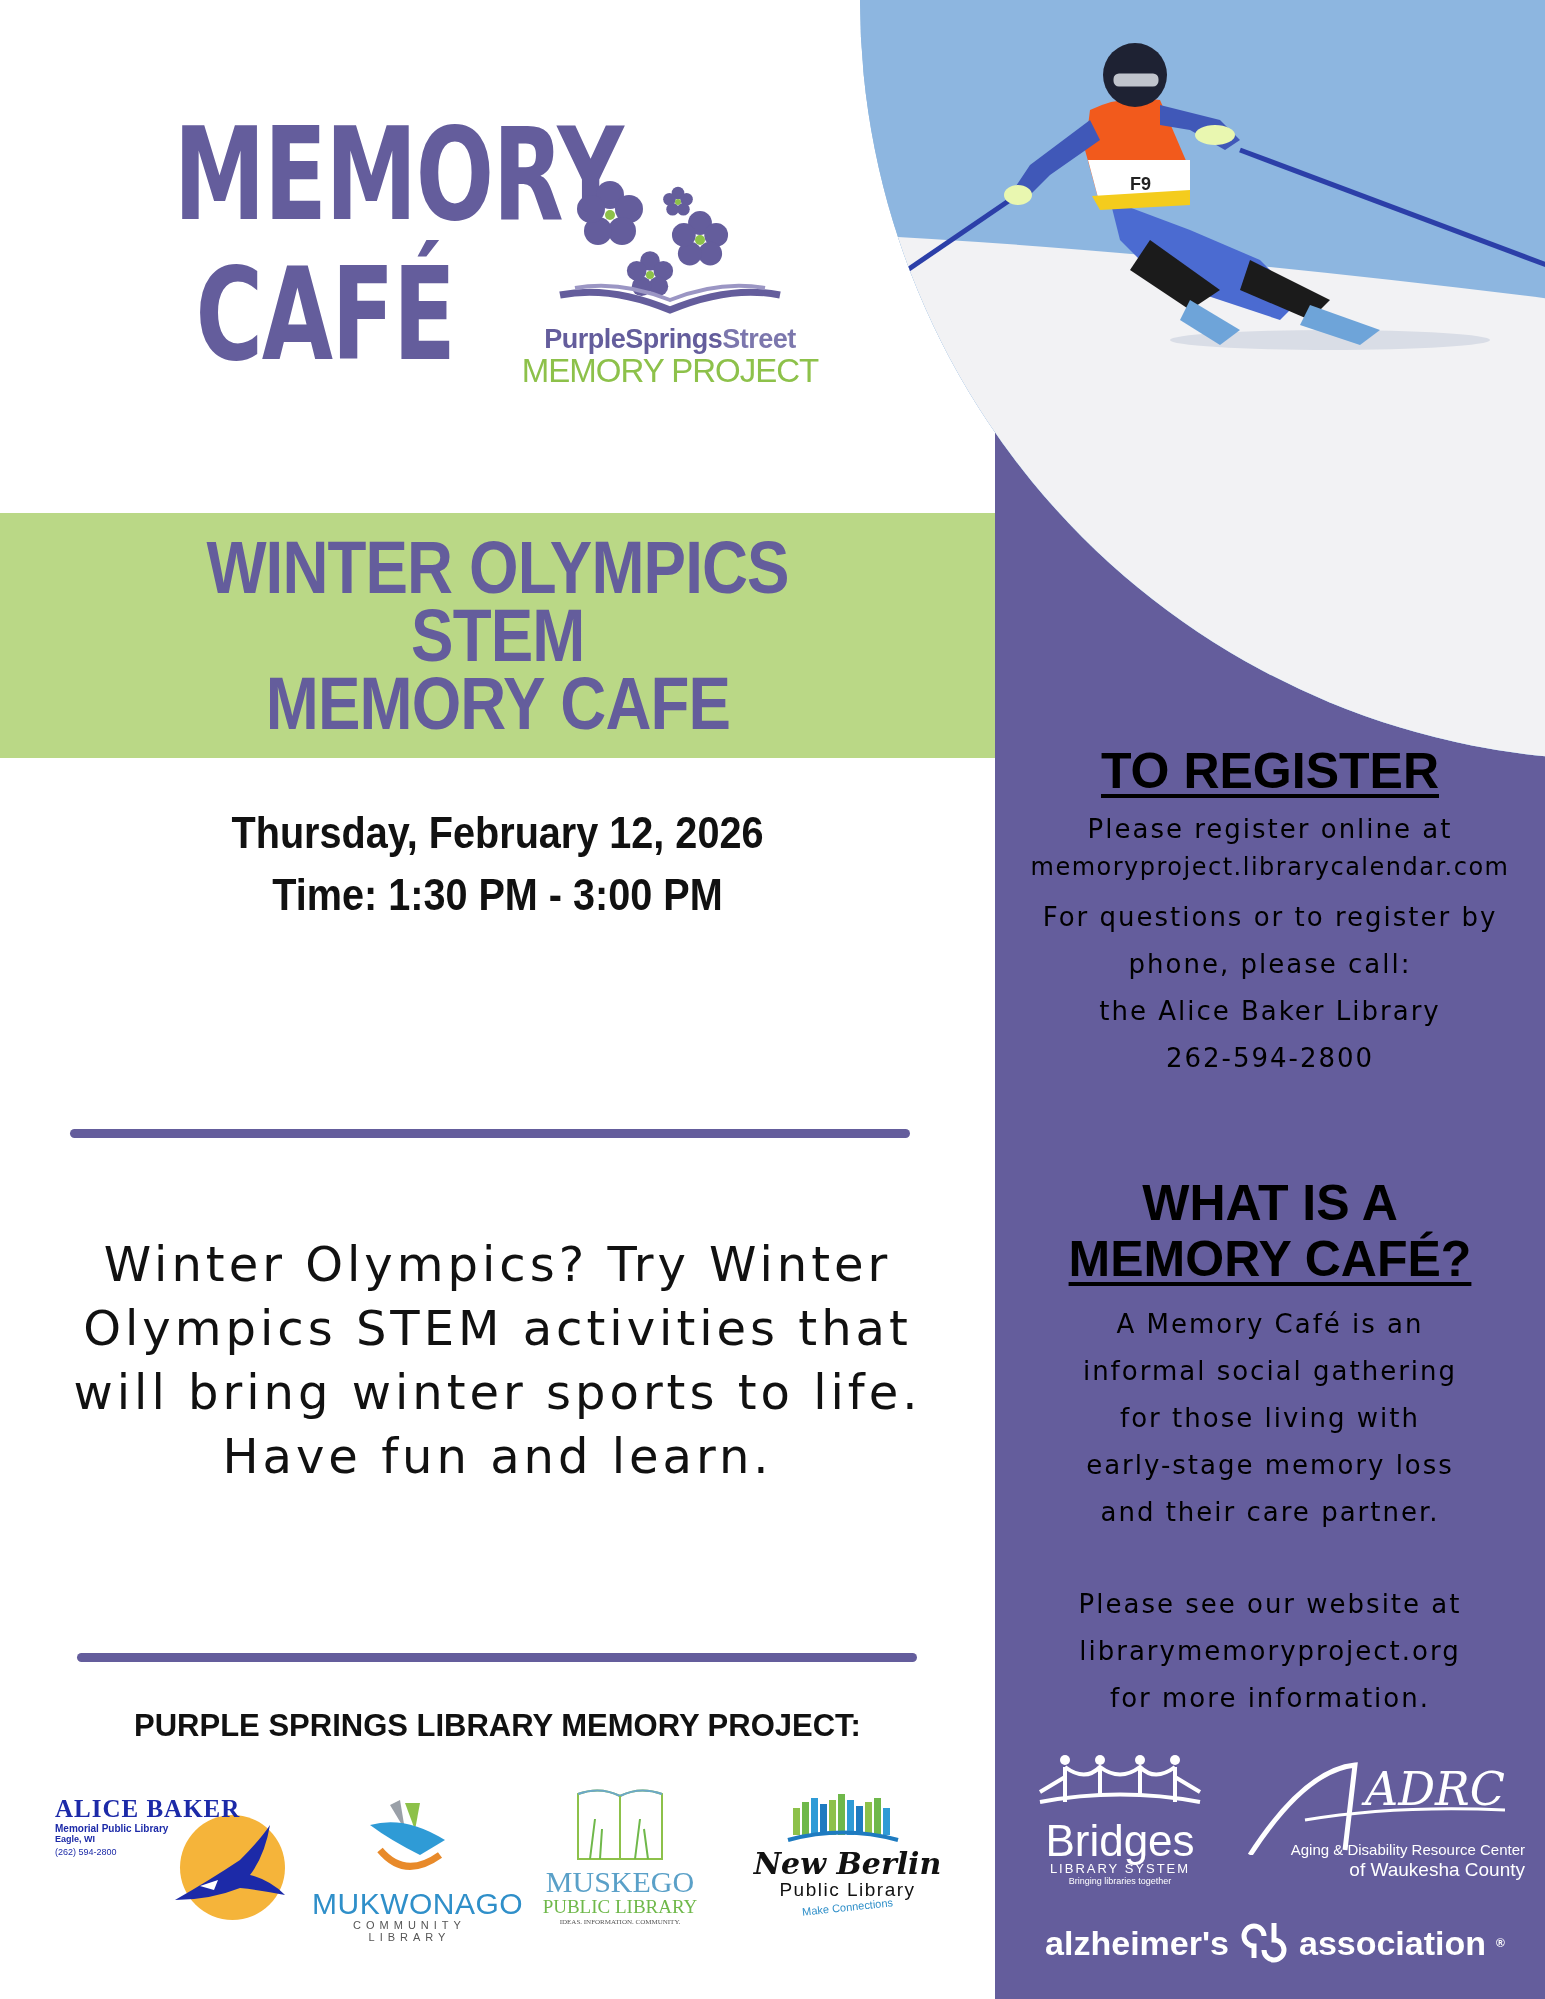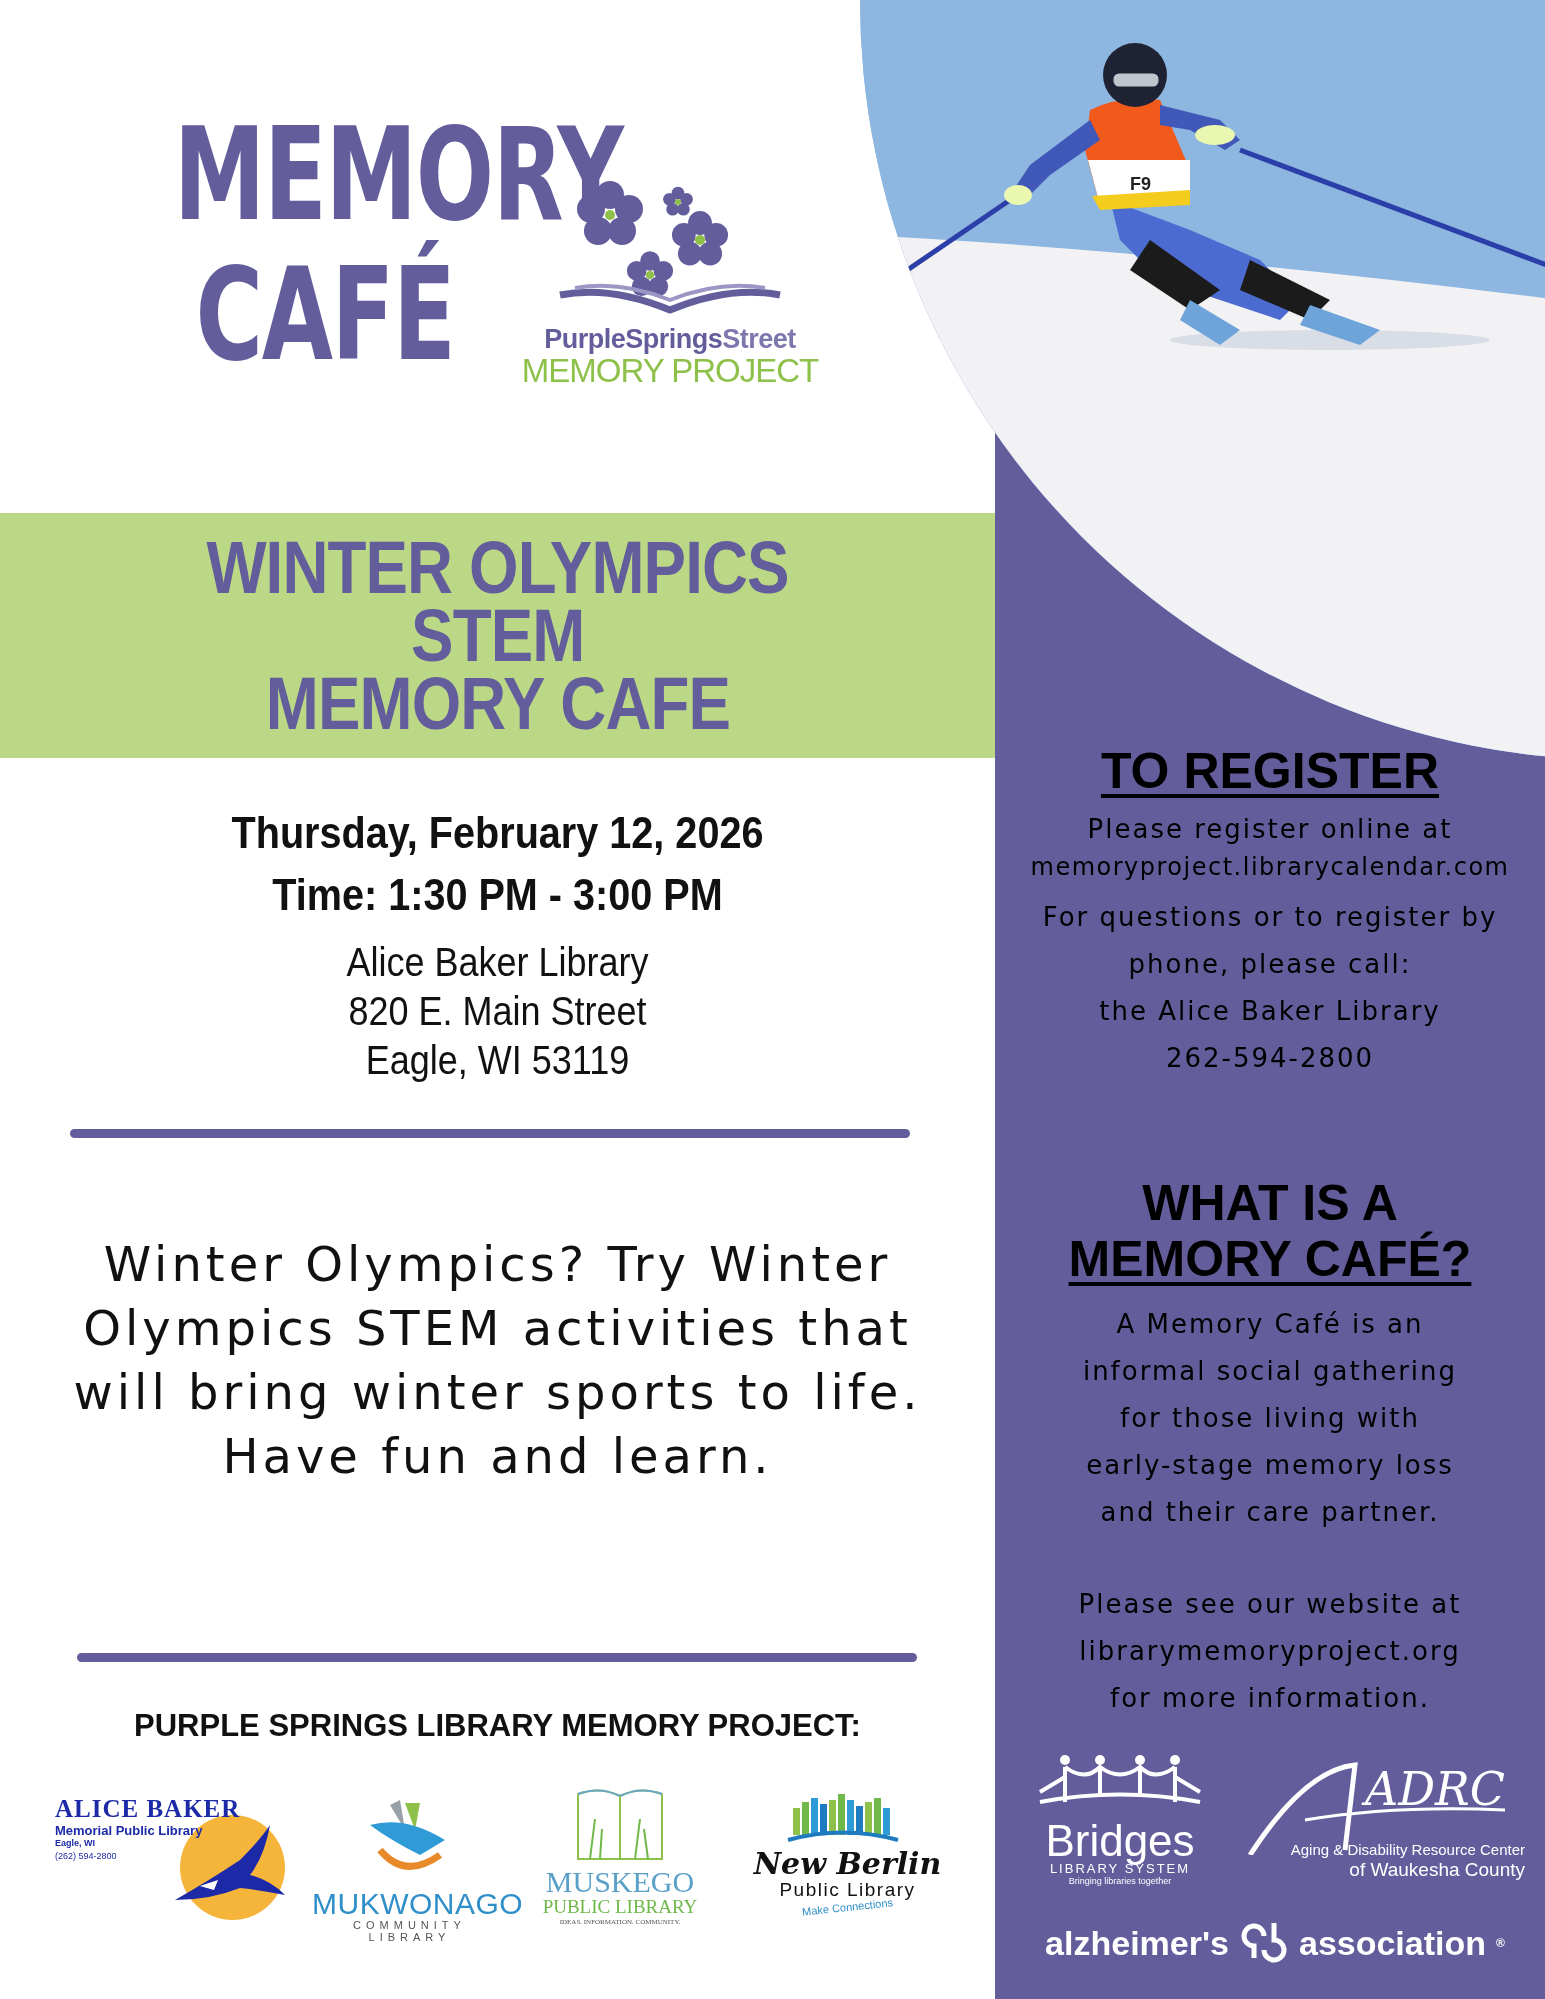--- a/index.html
+++ b/index.html
@@ -156,25 +156,20 @@
 
 <div class="green-banner">
   <div class="banner-line">WINTER OLYMPICS</div>
   <div class="banner-line">STEM</div>
   <div class="banner-line">MEMORY CAFE</div>
 </div>
 
 <div class="left-col" style="top:808px;">
   <div class="date-line">Thursday, February 12, 2026</div>
   <div class="date-line" style="margin-top:12px;">Time: 1:30 PM - 3:00 PM</div>
-  <div style="margin-top:18px;">
-    <div class="addr-line">Alice Baker Library</div>
-    <div class="addr-line">820 E. Main Street</div>
-    <div class="addr-line">Eagle, WI 53119</div>
-  </div>
 </div>
 
 <div class="divider" style="left:70px; top:1129px; width:840px;"></div>
 
 <div class="desc">
   <div>Winter Olympics? Try Winter</div>
   <div>Olympics STEM activities that</div>
   <div>will bring winter sports to life.</div>
   <div>Have fun and learn.</div>
 </div>
@@ -183,21 +178,21 @@
 
 <div class="sponsor-heading">PURPLE SPRINGS LIBRARY MEMORY PROJECT:</div>
 
 <div class="partner-logo" style="left:55px; top:1795px; width:245px; height:120px; text-align:left;">
   <div style="position:absolute; left:125px; top:20px; width:105px; height:105px; border-radius:50%; background:#f5b43a;"></div>
   <svg style="position:absolute; left:115px; top:25px;" width="120" height="95" viewBox="0 0 120 95">
     <path d="M5 80 Q 40 60 70 40 Q 90 20 100 5 Q 95 35 80 55 Q 100 60 115 75 Q 90 70 70 68 Q 40 80 5 80 Z" fill="#1c2aa8"></path>
     <path d="M30 66 L48 60 L44 70 Z" fill="#ffffff"></path>
   </svg>
   <div style="position:relative; font-family:'Liberation Serif',serif; font-weight:bold; font-size:25px; color:#1c2aa8; letter-spacing:1px;">ALICE BAKER</div>
-  <div style="position:relative; font-size:13px; font-weight:bold; color:#1c2aa8;">Memorial Public Library</div>
+  <div style="position:relative; font-size:10px; font-weight:bold; color:#1c2aa8;">Memorial Public Library</div>
   <div style="position:relative; font-size:9px; font-weight:bold; color:#1c2aa8;">Eagle, WI</div>
   <div style="position:relative; font-size:9px; color:#1c2aa8; margin-top:3px;">(262) 594-2800</div>
 </div>
 
 <div class="partner-logo" style="left:312px; top:1795px; width:195px;">
   <svg width="100" height="90" viewBox="0 0 100 90">
     <path d="M30 10 L40 5 L45 35 Z" fill="#9aa0a8"></path>
     <path d="M45 8 L60 8 L55 35 Z" fill="#8dc14a"></path>
     <path d="M10 30 Q 45 20 85 45 L 60 60 Q 30 45 10 30 Z" fill="#2f9bd6"></path>
     <path d="M20 55 Q 45 85 80 60" stroke="#e88a2a" stroke-width="7" fill="none"></path>

